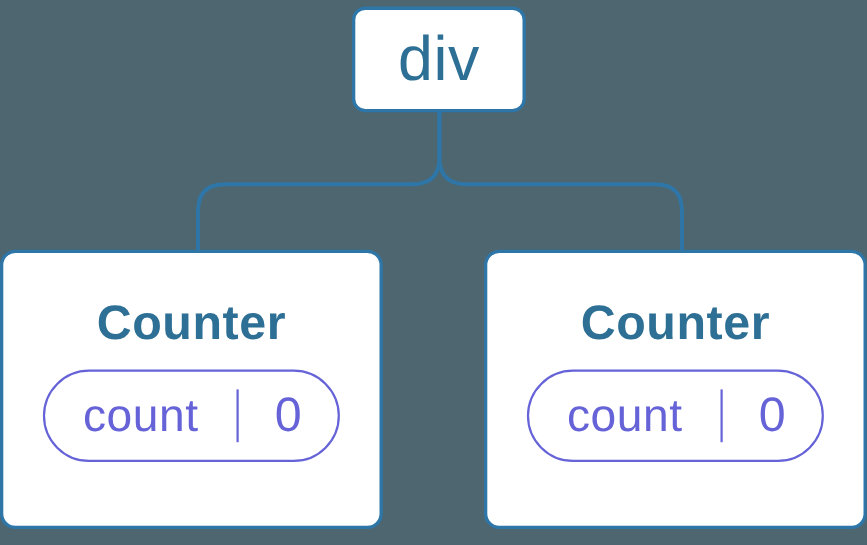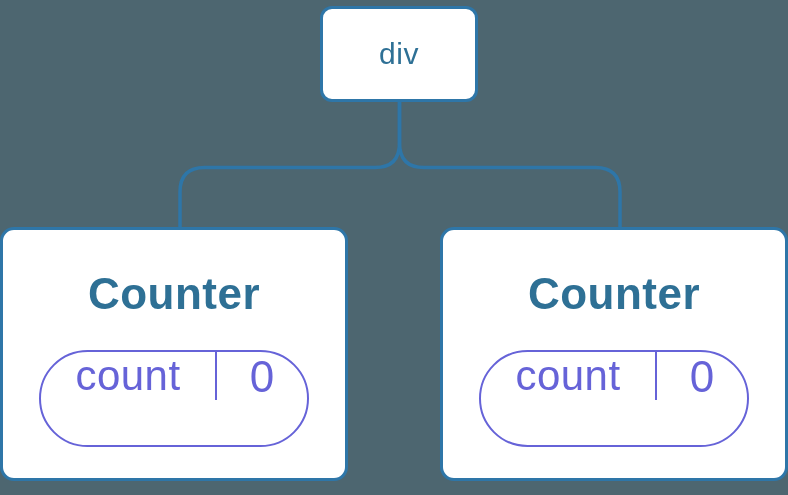--- a/index.html
+++ b/index.html
@@ -39,21 +39,21 @@
     width: 158px; height: 96px;
     background: var(--color-card-bg);
     border: 3px solid var(--color-tree-blue);
     border-radius: 12px;
     display: flex;
     align-items: center;
     justify-content: center;
   }
   .node-root .root-label {
     color: var(--color-label-blue);
-    font-size: 30px;
+    font-size: 57px;
     font-weight: 500;
     letter-spacing: 0.5px;
   }
   .card {
     position: absolute;
     top: 227px;
     width: 348px; height: 254px;
     background: var(--color-card-bg);
     border: 3px solid var(--color-tree-blue);
     border-radius: 14px;
@@ -65,26 +65,26 @@
   .card-left  { left: 0; }
   .card-right { left: 440px; }
   .card-title {
     color: var(--color-label-blue);
     font-size: 44px;
     font-weight: 700;
     letter-spacing: 0.5px;
     line-height: 1.0;
   }
   .state-pill {
-    margin-top: 34px;
-    width: 270px; height: 97px;
+    margin-top: 20px;
+    width: 270px; height: 84px;
     border: 2px solid var(--color-state-purple);
     border-radius: 50px;
     display: flex;
-    align-items: flex-start;
+    align-items: center;
     overflow: hidden;
     background: var(--color-card-bg);
   }
   .pill-key-section {
     width: 176px;
     border-right: 2px solid var(--color-state-purple);
     display: flex;
     align-items: center;
     justify-content: center;
   }

